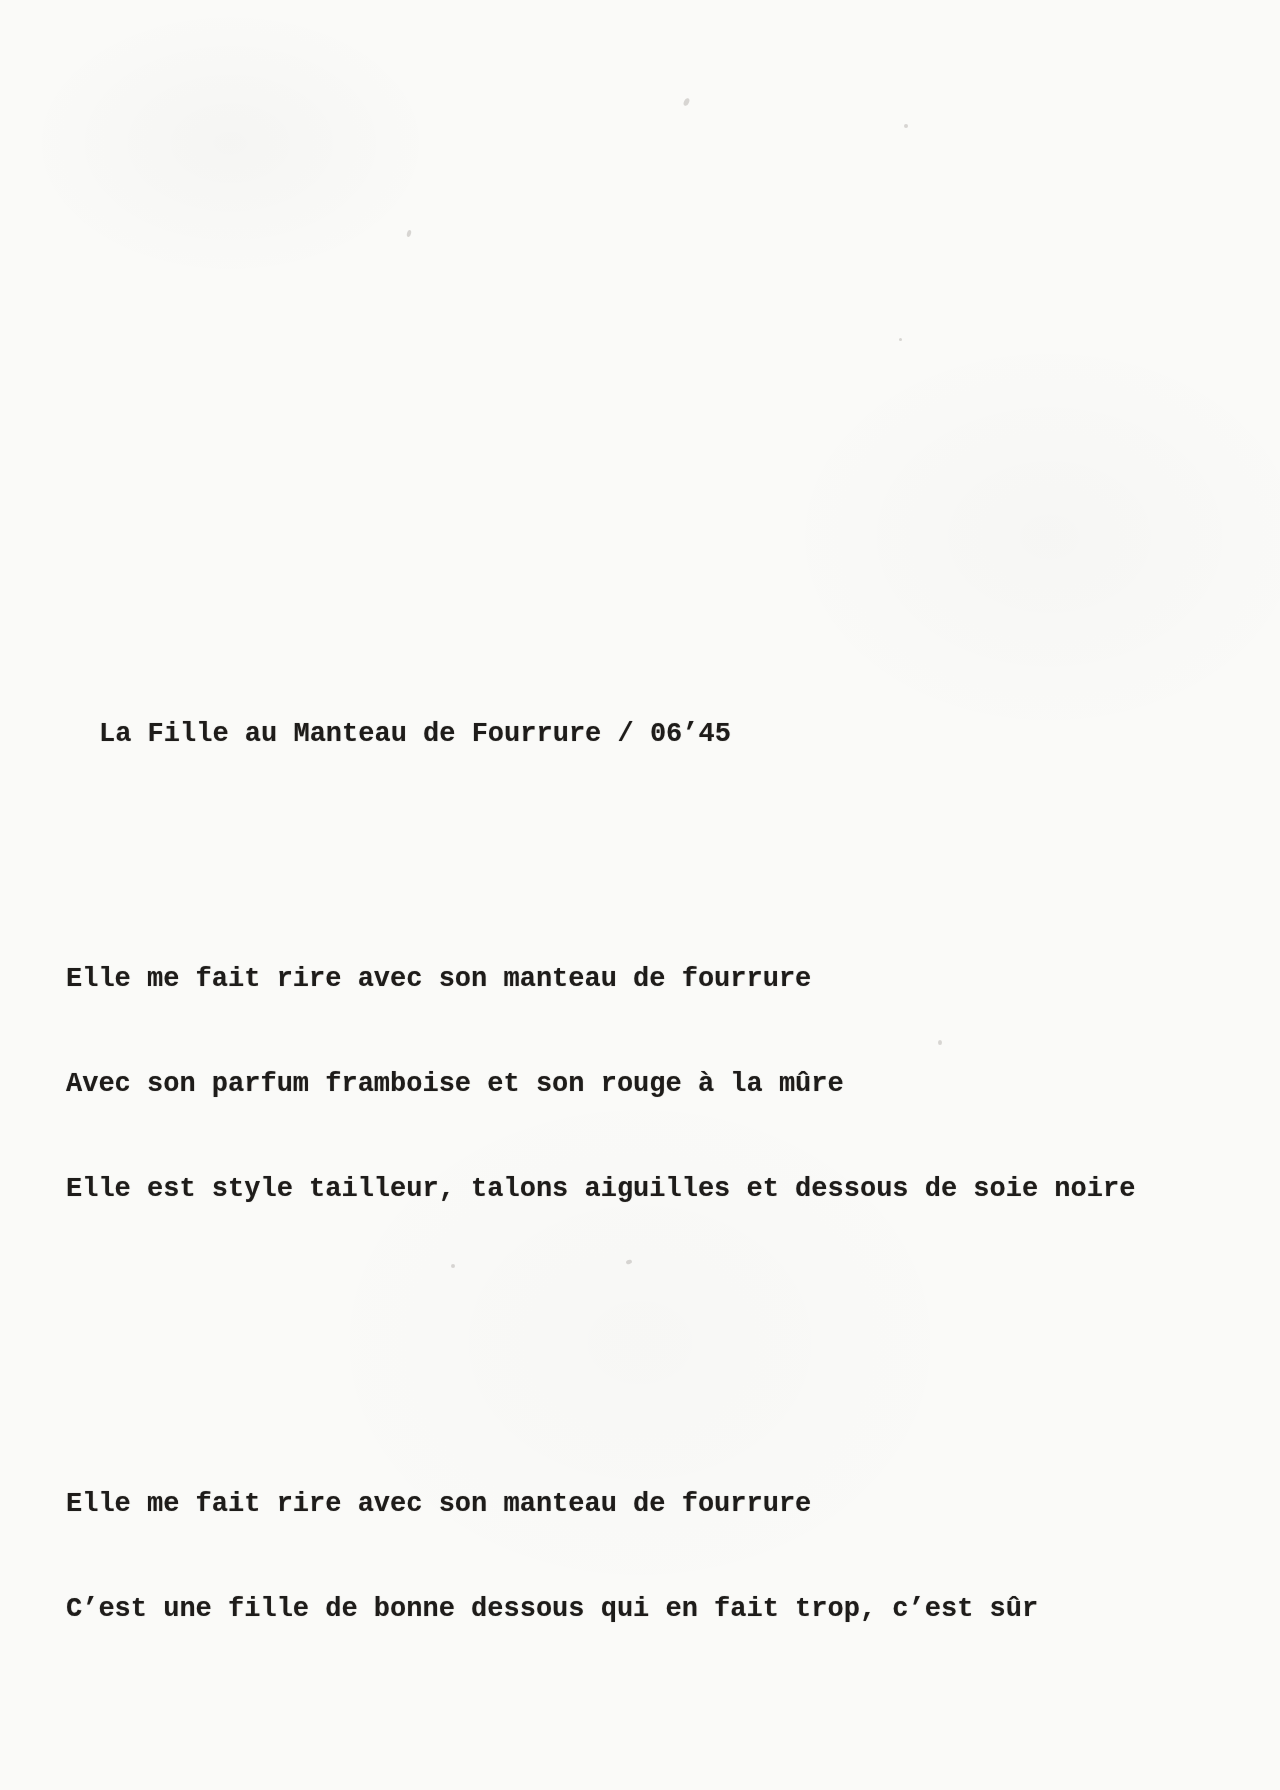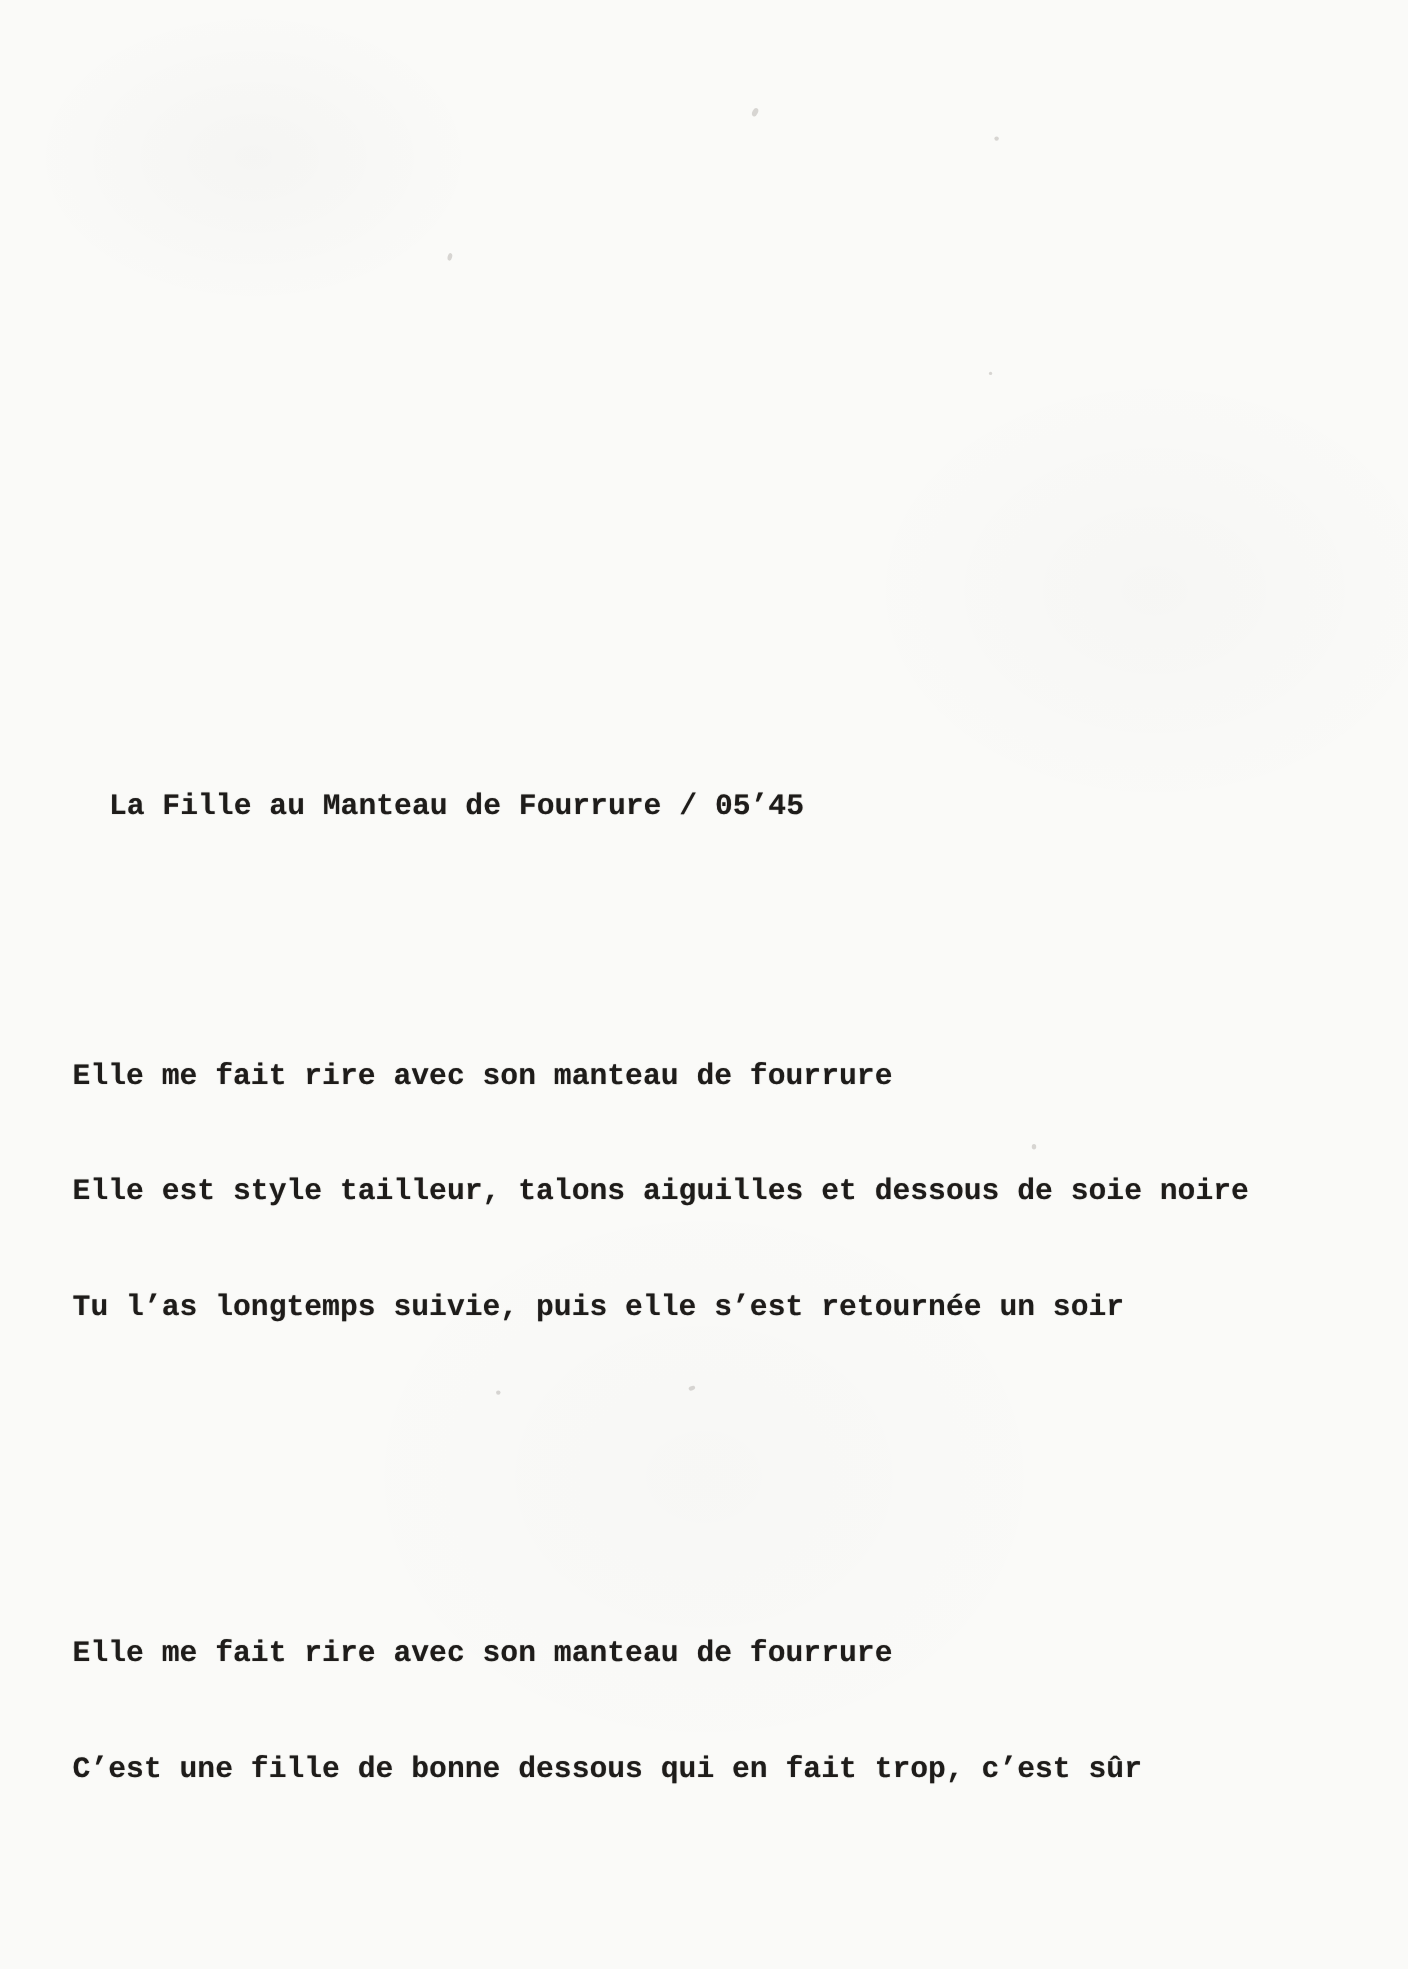--- a/index.html
+++ b/index.html
@@ -63,26 +63,26 @@
   <div class="speck" style="left:684px; top:98px;  width:5px; height:8px; transform:rotate(25deg);"></div>
   <div class="speck" style="left:904px; top:124px; width:4px; height:4px;"></div>
   <div class="speck" style="left:407px; top:230px; width:4px; height:7px; transform:rotate(15deg);"></div>
   <div class="speck" style="left:899px; top:338px; width:3px; height:3px;"></div>
   <div class="speck" style="left:938px; top:1040px; width:4px; height:5px;"></div>
   <div class="speck" style="left:451px; top:1264px; width:4px; height:4px;"></div>
   <div class="speck" style="left:626px; top:1260px; width:6px; height:4px; transform:rotate(-20deg);"></div>
 
   <div class="text-block">
 
-    <div class="doc-title line">La Fille au Manteau de Fourrure / 05’45</div>
+    <div class="doc-title line">La Fille au Manteau de Fourrure / 06’45</div>
 
     <div class="stanza">
       <div class="line">Elle me fait rire avec son manteau de fourrure</div>
+      <div class="line">Avec son parfum framboise et son rouge à la mûre</div>
       <div class="line">Elle est style tailleur, talons aiguilles et dessous de soie noire</div>
-      <div class="line">Tu l’as longtemps suivie, puis elle s’est retournée un soir</div>
     </div>
 
     <div class="stanza">
       <div class="line">Elle me fait rire avec son manteau de fourrure</div>
       <div class="line">C’est une fille de bonne dessous qui en fait trop, c’est sûr</div>
       
       
     </div>
 
     

